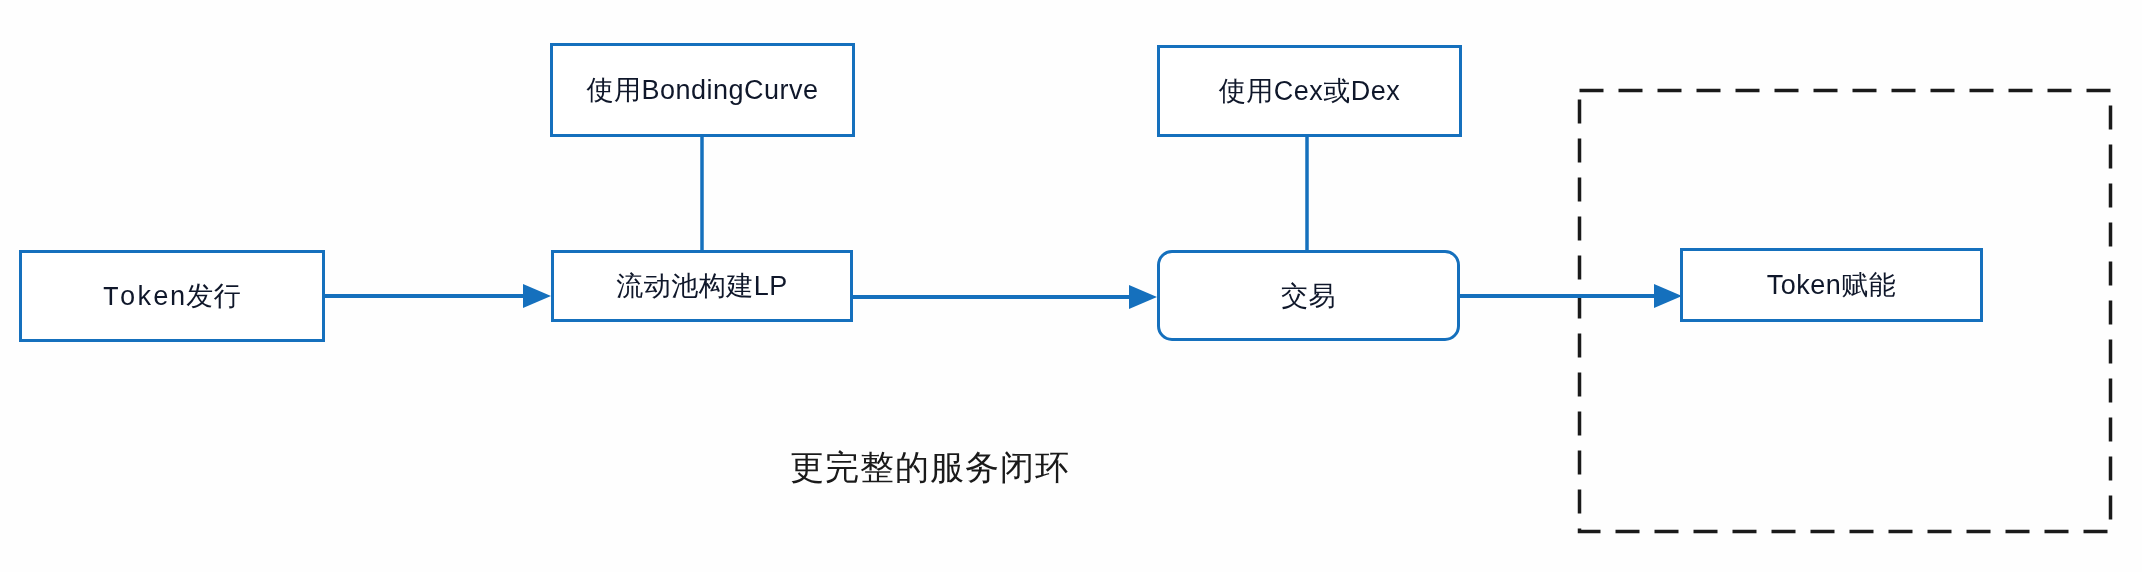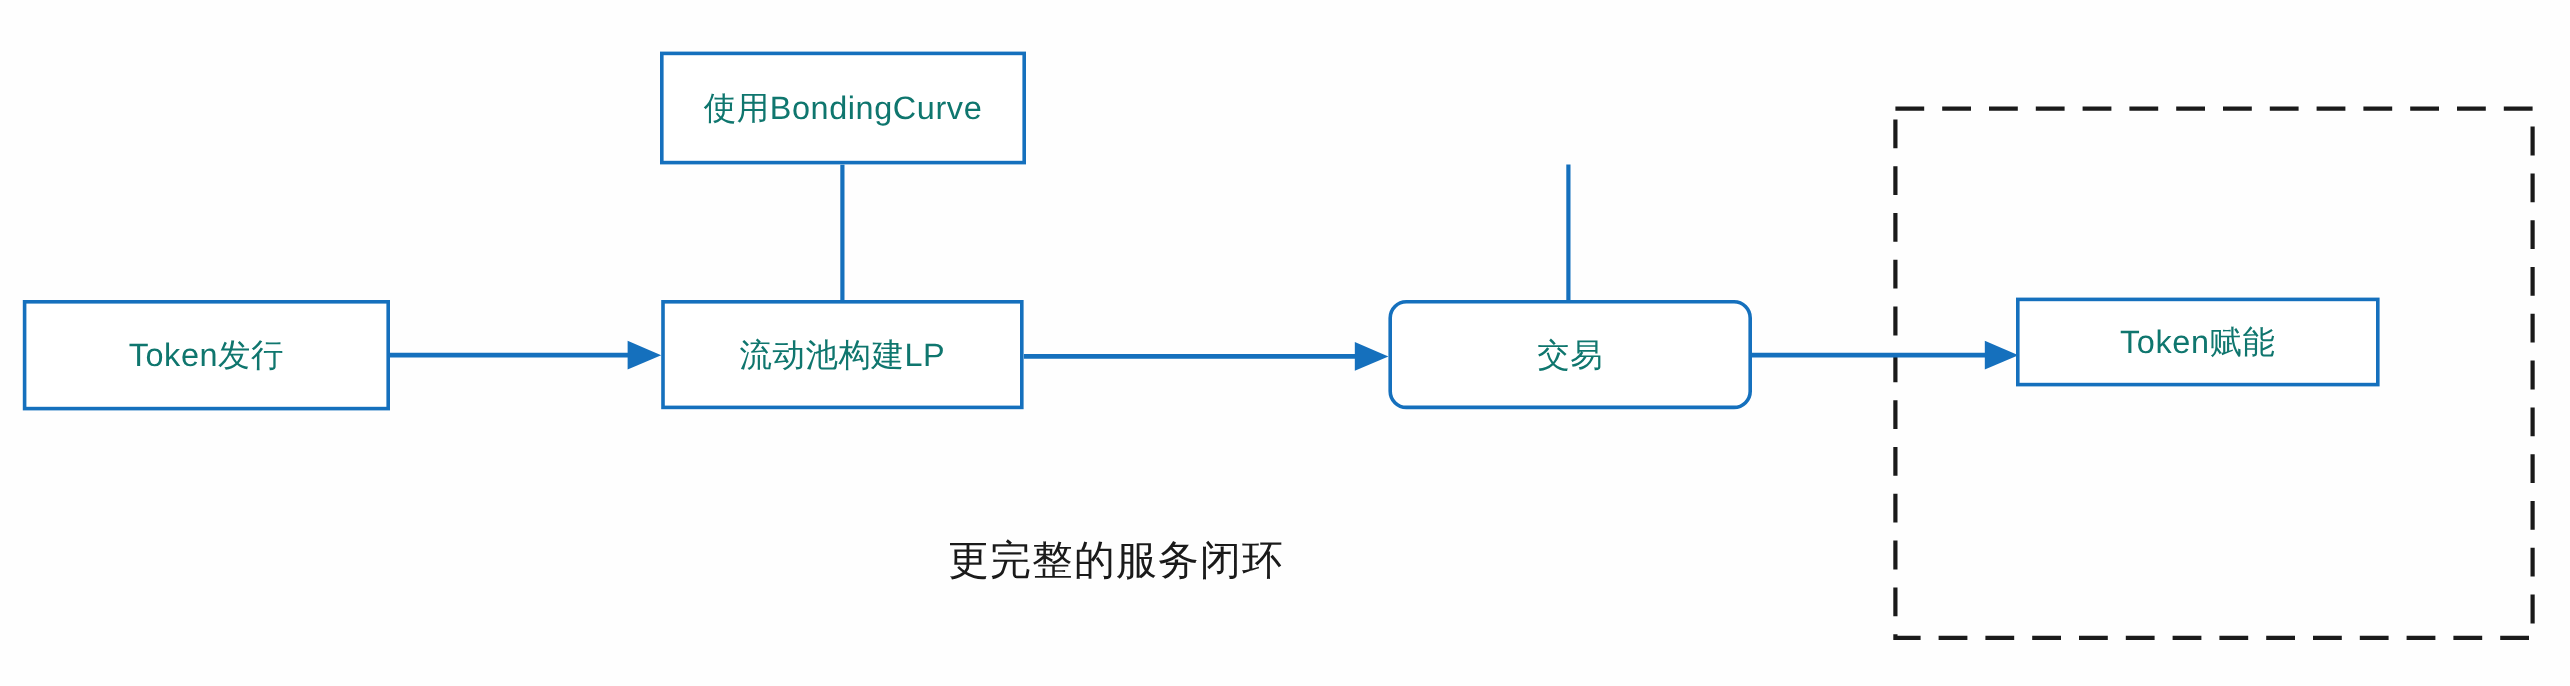--- a/index.html
+++ b/index.html
@@ -23,28 +23,28 @@
     height: 572px;
   }
   .node {
     position: absolute;
     border: 3px solid #1570bd;
     background: #ffffff;
     display: flex;
     align-items: center;
     justify-content: center;
     font-size: 27px;
-    color: #0f766e;
+    color: #0f172a;
     letter-spacing: 0.5px;
     box-sizing: border-box;
     z-index: 2;
   }
-  .node-token-issue   { left: 19px;   top: 250px; width: 306px; height: 92px; }
+  .node-token-issue   { left: 19px;   top: 250px; width: 306px; height: 92px; font-family: Liberation Mono, monospace; }
   .node-bonding-curve { left: 550px;  top: 43px;  width: 305px; height: 94px; }
-  .node-liquidity-pool{ left: 551px;  top: 250px; width: 302px; height: 91px; }
+  .node-liquidity-pool{ left: 551px;  top: 250px; width: 302px; height: 72px; }
   .node-cex-dex       { left: 1157px; top: 45px;  width: 305px; height: 92px; }
   .node-trade         { left: 1157px; top: 250px; width: 303px; height: 91px; border-radius: 15px; }
   .node-token-empower { left: 1680px; top: 248px; width: 303px; height: 74px; }
   .caption {
     position: absolute;
     left: 790px;
     top: 449px;
     font-size: 34px;
     line-height: 1.1;
     color: #1a1a1a;
@@ -80,20 +80,23 @@
   </div>
 
   <div class="node node-bonding-curve">
     <span>使用BondingCurve</span>
   </div>
 
   <div class="node node-liquidity-pool">
     <span>流动池构建LP</span>
   </div>
 
+  <div class="node node-cex-dex">
+    <span>使用Cex或Dex</span>
+  </div>
 
   <div class="node node-trade">
     <span>交易</span>
   </div>
 
   <div class="node node-token-empower">
     <span>Token赋能</span>
   </div>
 
   <div class="caption">更完整的服务闭环</div>

